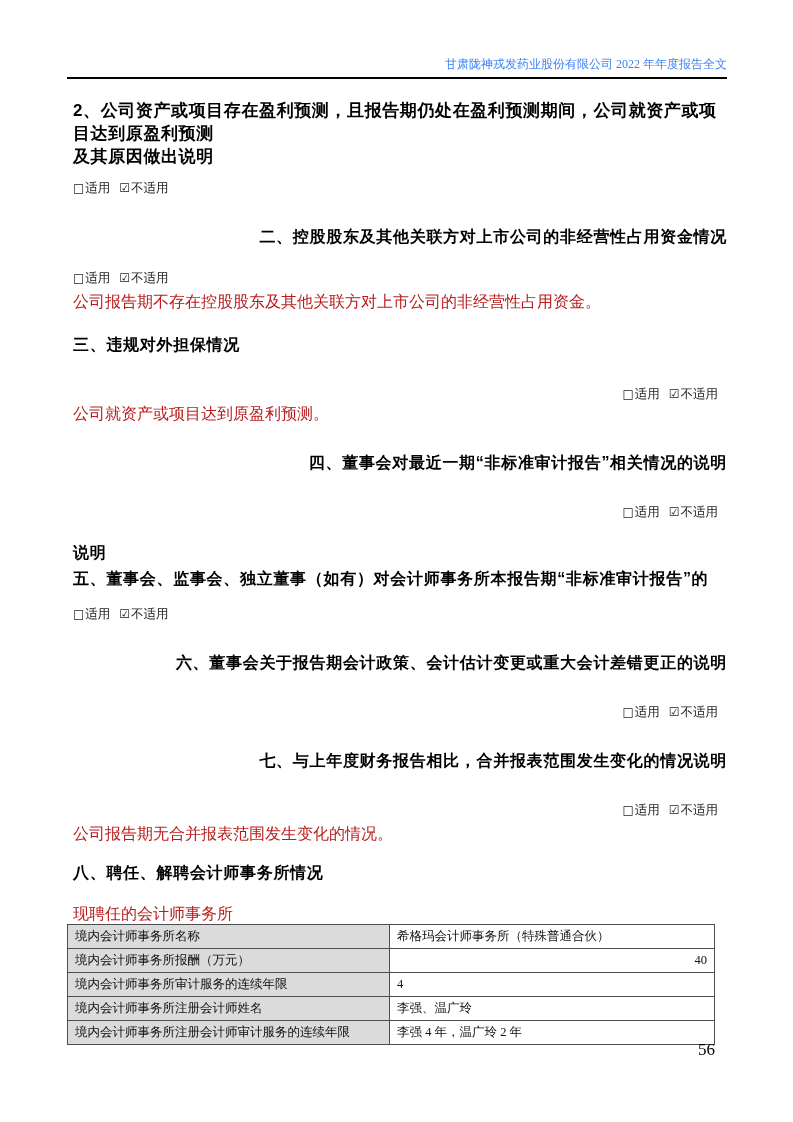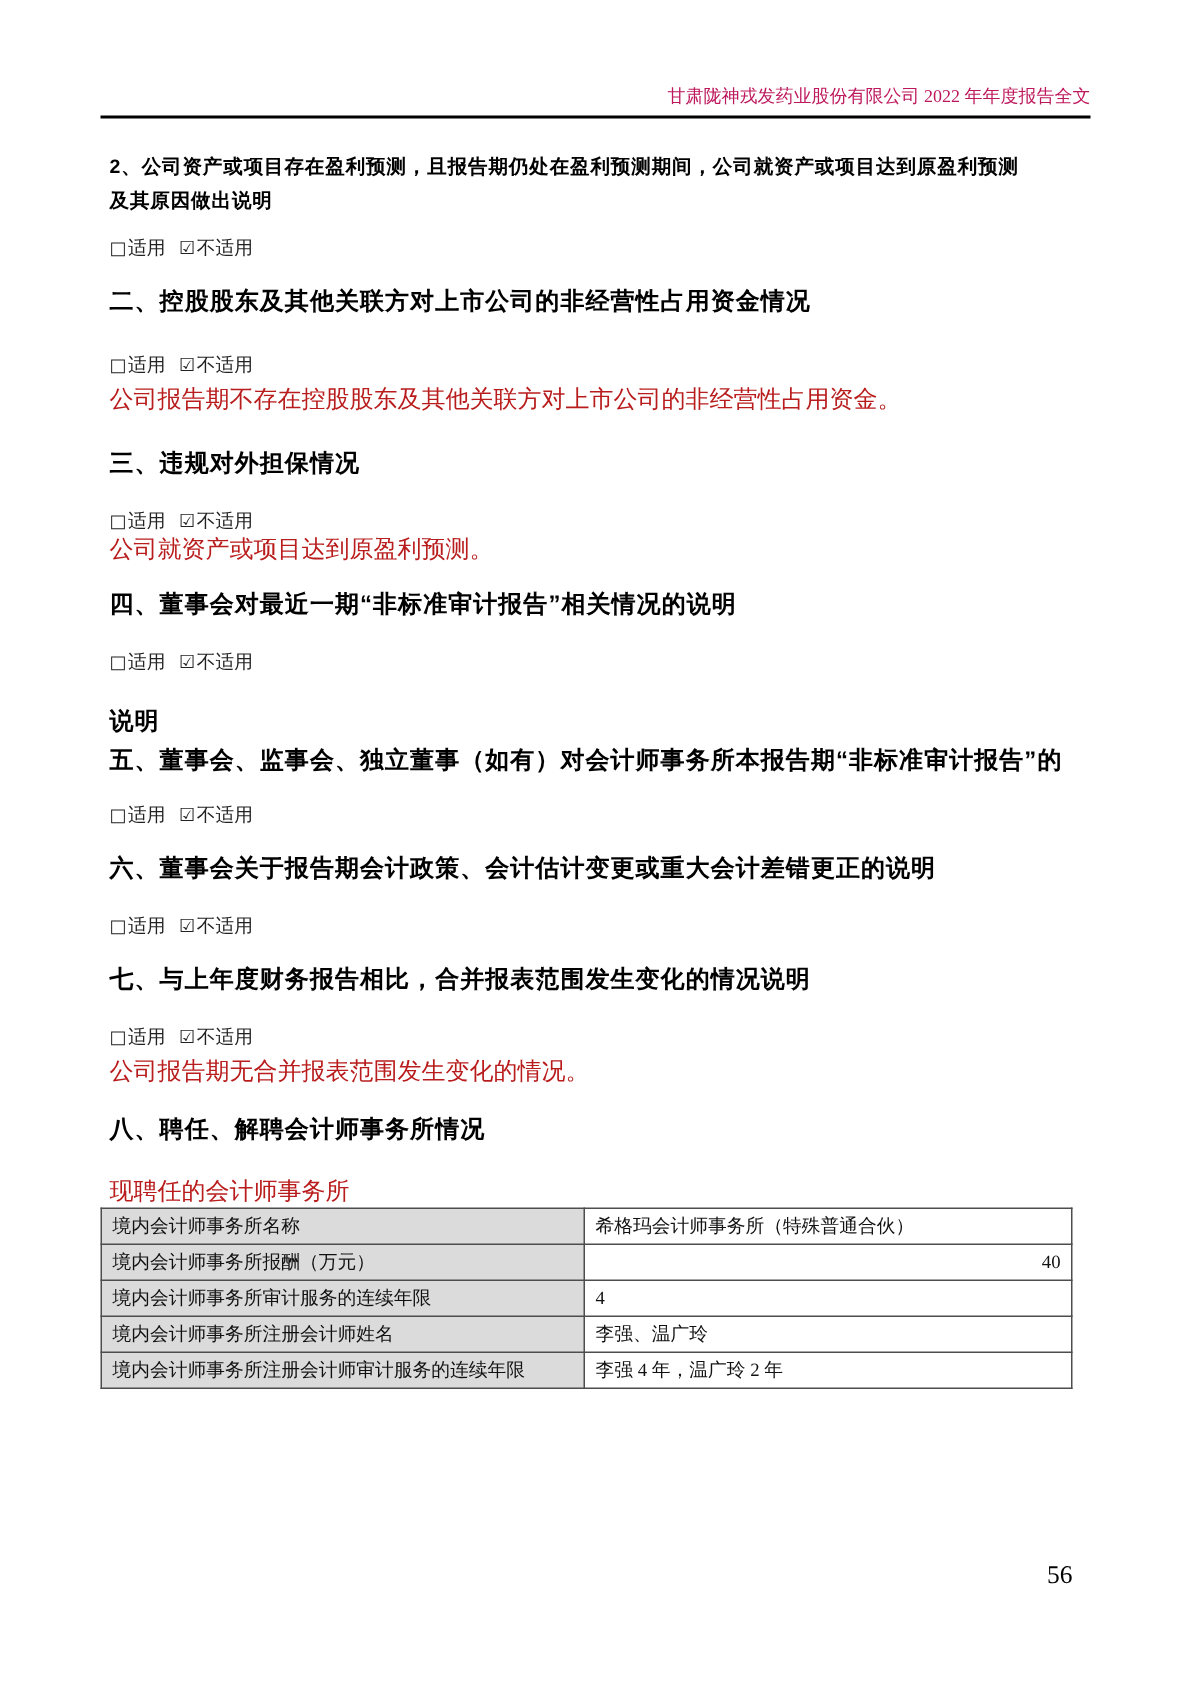--- a/index.html
+++ b/index.html
@@ -16,21 +16,21 @@
   .header {
     padding-top: 56px;
     padding-bottom: 5px;
     border-bottom: 2px solid #000;
   }
   .header-title {
     display: block;
     text-align: right;
     font-size: 12px;
     line-height: 16px;
-    color: #be185d;
+    color: #3b82f6;
   }
 
   
   table {
     border-collapse: collapse;
     table-layout: fixed;
     width: 647px;
     font-size: 12.5px;
     color: #111;
   }
@@ -45,21 +45,21 @@
   .commitment-table td.r2 { height: 34px; }
 
   .audit-table { margin-top: 2px; }
   .audit-table td { height: 19px; }
 
   
   .h3 {
     margin: 20px 0 0 6px;
     font-family: "Liberation Sans", "DejaVu Sans", sans-serif;
     font-weight: bold;
-    font-size: 13px;
+    font-size: 17px;
     line-height: 23px;
     letter-spacing: 0.6px;
     color: #000;
   }
   .h2 {
     margin-left: 6px;
     font-family: "Liberation Sans", "DejaVu Sans", sans-serif;
     font-weight: bold;
     font-size: 16px;
     line-height: 26px;
@@ -83,21 +83,21 @@
 
   .note {
     margin-left: 6px;
     font-size: 16px;
     line-height: 16px;
     color: #b91c1c;
   }
 
   
   .mt12 { margin-top: 12px; }
-  .mt16 { margin-top: 16px; }
+  .mt16 { margin-top: 28px; text-align: right; }
   .mt20 { margin-top: 20px; }
   .mt22 { margin-top: 22px; }
   .mt8  { margin-top: 8px; }
   .mt4  { margin-top: 4px; }
   .mt14 { margin-top: 14px; }
   .mt18 { margin-top: 18px; }
 
   .page-number {
     position: absolute;
     top: 1040px;

